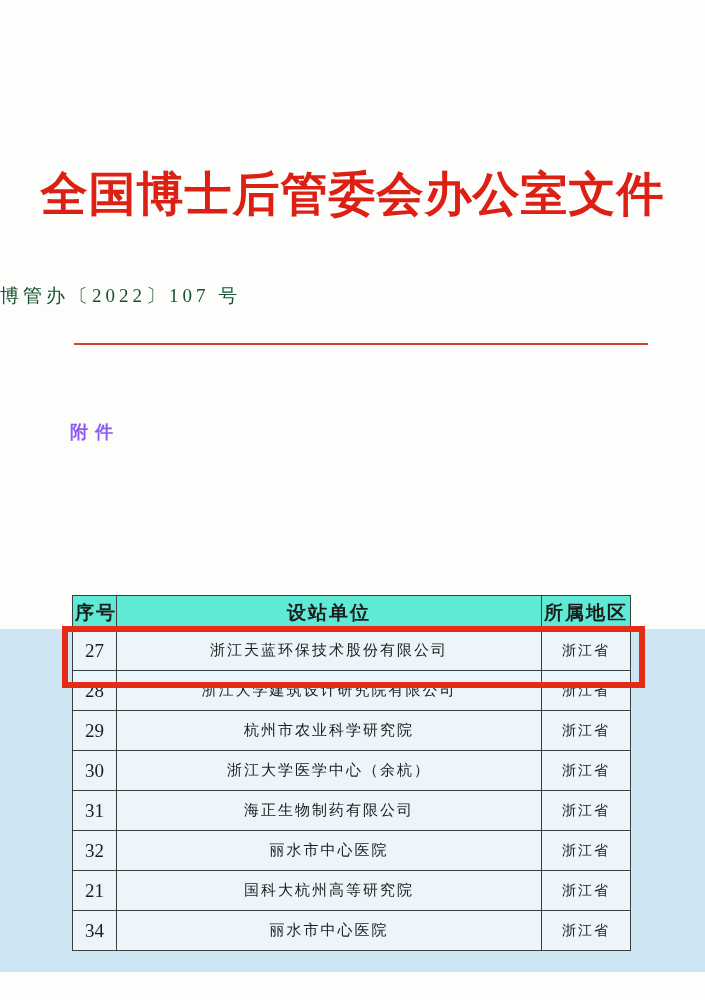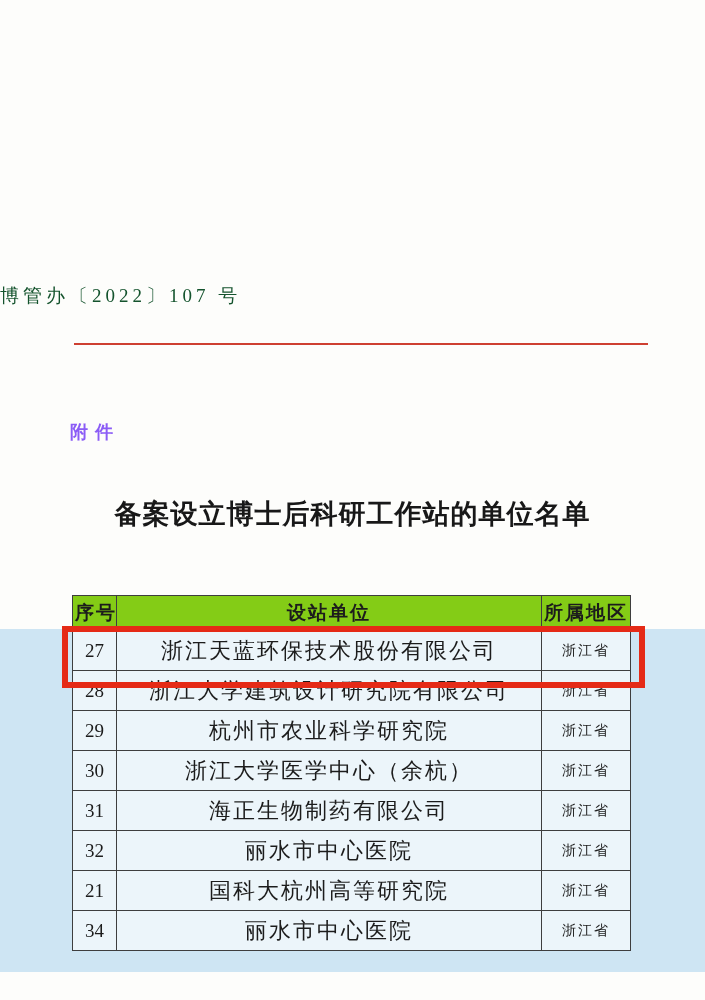--- a/index.html
+++ b/index.html
@@ -56,54 +56,54 @@
     text-align:center;
     vertical-align:middle;
     font-weight:normal;
     padding:0 2px;
     overflow:hidden;
     white-space:nowrap;
   }
   .unit-table thead th{
     height:34px;
     font-size:19px;font-weight:bold;color:#1c1c1c;
-    background:#84cc16;
+    background:#5eead4;
     letter-spacing:2px;
   }
   .unit-table tbody td{
     height:39px;
-    font-size:22px;color:#1c1c1c;
+    font-size:15px;color:#1c1c1c;
     background:#ecf5fa;
   }
   .unit-table td.cell-no{font-size:19px;letter-spacing:0;}
   .unit-table td.cell-unit{letter-spacing:2px;}
   .unit-table td.cell-region{font-size:14px;letter-spacing:2px;}
   .highlight-box{
     position:absolute;left:62px;top:626px;
     width:571px;height:50px;
     border:6px solid #e52a16;
     z-index:5;
     pointer-events:none;
   }
 </style>
 </head>
 <body>
 
 <div class="page">
 
   <div class="scan-band"></div>
 
+  <div class="red-title">全国博士后管委会办公室文件</div>
 
   <div class="doc-number">博管办〔2022〕107 号</div>
 
   <div class="red-rule"></div>
 
   <div class="attachment-label">附件</div>
 
-  <div class="list-title">备案设立博士后科研工作站的单位名单</div>
 
   <table class="unit-table">
     <colgroup>
       <col style="width:44px">
       <col style="width:425px">
       <col style="width:89px">
     </colgroup>
     <thead>
       <tr>
         <th>序号</th>

